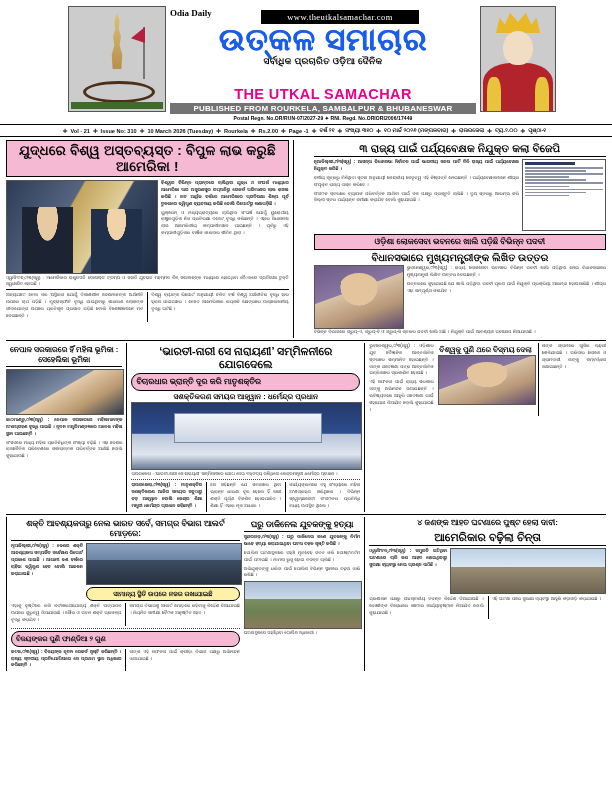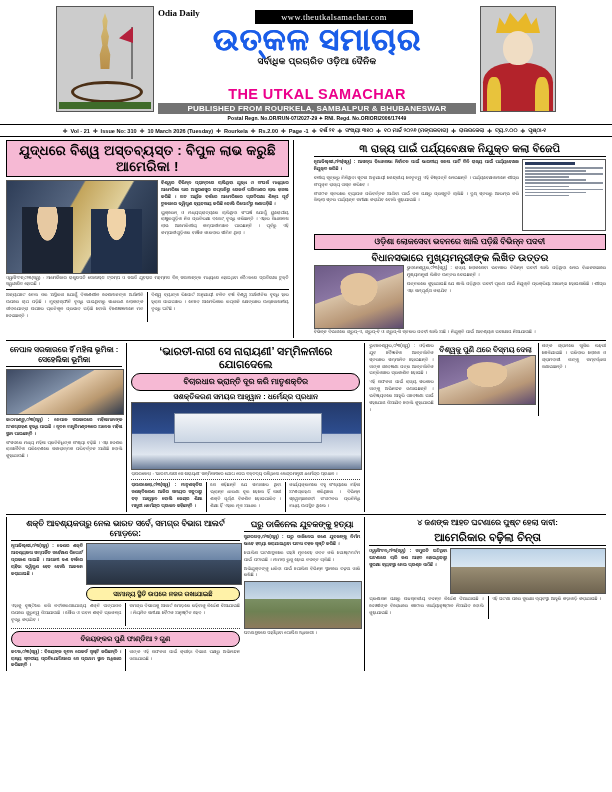--- a/index.html
+++ b/index.html
@@ -5,21 +5,21 @@
   html,body{margin:0;padding:0;}
   body{
     width:612px;height:792px;
     background:#ffffff;
     font-family:"Liberation Sans", sans-serif;
     overflow:hidden;
   }
   .page{position:relative;width:612px;height:792px;background:#fff;}
 
   
-  .masthead{position:relative;height:118px;padding:6px 0 0 0;}
+  .masthead{position:relative;height:118px;padding:6px 0 0 12px;}
   .mh-inner{display:flex;align-items:flex-start;justify-content:center;gap:4px;padding:0 56px;}
 
   .mh-photo-left{
     width:96px;height:104px;
     border:1px solid #b8cfa8;
     background:linear-gradient(#bcd8f0 0%,#cfe3f4 42%,#7da85a 43%,#63953f 100%);
     position:relative;overflow:hidden;flex:0 0 auto;
   }
   .chariot{
     position:absolute;left:50%;top:6px;transform:translateX(-50%);
@@ -166,21 +166,21 @@
     hyphens:none;word-spacing:.2px;}
   .body-col p{margin:0 0 2px 0;}
   .lead{font-weight:bold;}
 
   .vline{border-left:1px solid #000;}
   .hr-b{border-top:1px solid #000;margin:2px 0;}
   .hr-thin{border-top:1px dotted #444;margin:2px 0;}
 
   .badge-box{
     border:1px solid #000;background:#f6b9d4;border-radius:14px;
-    text-align:center;font-weight:bold;font-size:8px;padding:3px 4px;color:#000;
+    text-align:left;font-weight:bold;font-size:8px;padding:3px 4px;color:#000;
   }
   .badge-yellow{
     border:1px solid #000;background:#fff2a8;border-radius:14px;
     text-align:center;font-weight:bold;font-size:6.6px;padding:2px 3px;color:#000;
   }
   .small-title{
     text-align:center;font-weight:bold;font-size:7.4px;color:#000;padding:1px 0;
   }
   .doc-thumb{
     border:1px solid #555;background:#fff;padding:2px;

